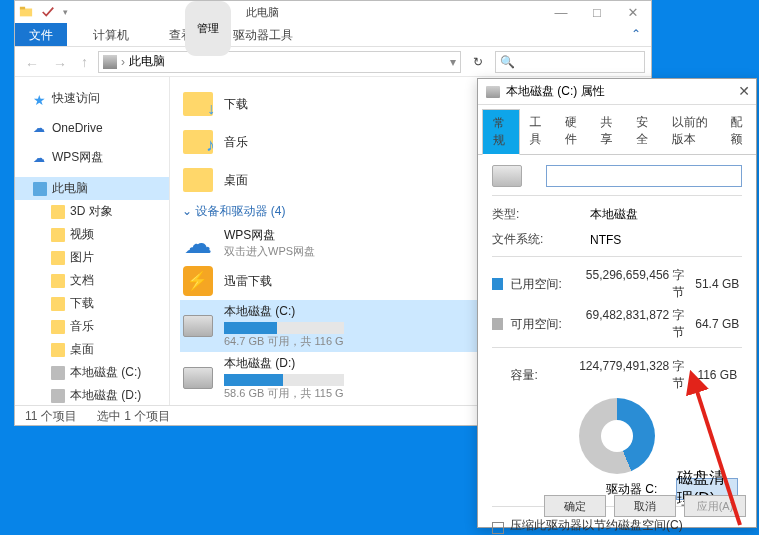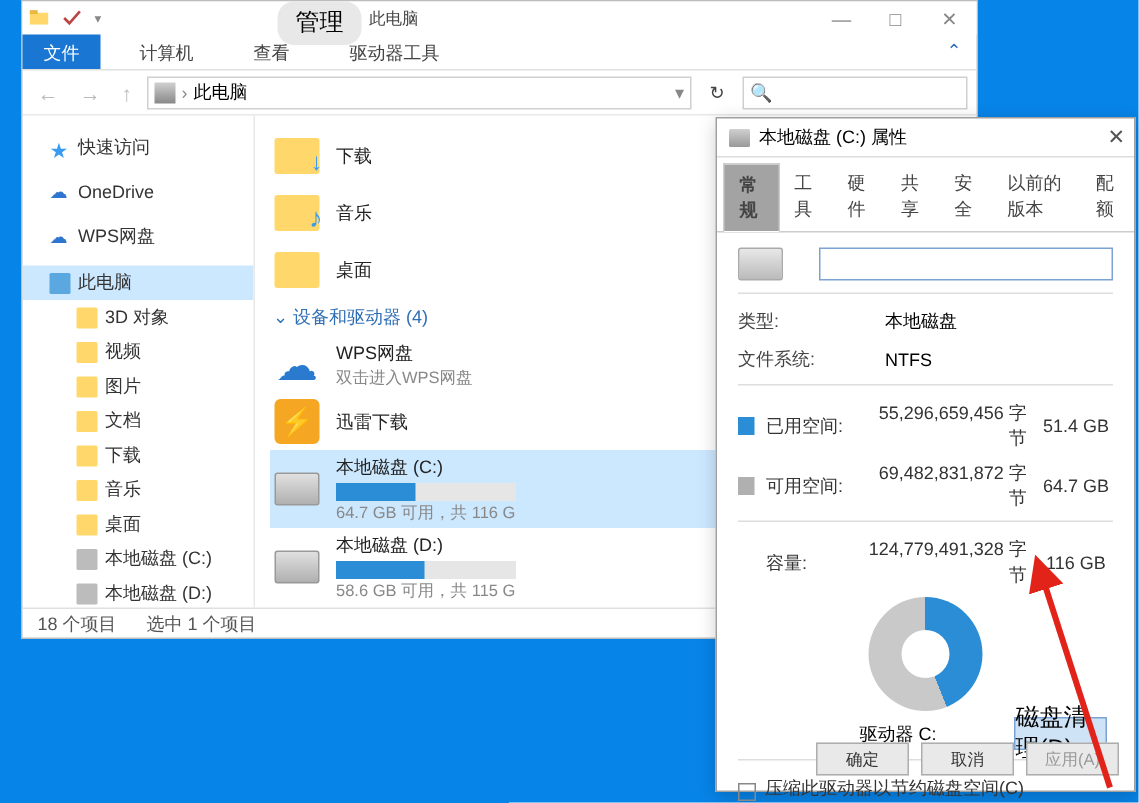--- a/index.html
+++ b/index.html
@@ -3,21 +3,21 @@
 <meta charset="utf-8">
 <style>
 * { margin: 0; padding: 0; box-sizing: border-box; font-family: "Microsoft YaHei", sans-serif; font-size: 12px; }
 body { background: #0784e8; width: 759px; height: 535px; position: relative; overflow: hidden; }
 
 
 .explorer { position: absolute; left: 14px; top: 0; width: 638px; height: 426px; background: #fff; border: 1px solid #bcbcbc; }
 .exp-titlebar { height: 22px; display: flex; align-items: center; padding: 0 4px; background: #fff; }
 .exp-titlebar .qat { display: flex; align-items: center; gap: 8px; }
 .qat-icon { width: 14px; height: 14px; }
-.exp-titlebar .mtab { position: absolute; left: 170px; top: 0; background: #e8e8e8; padding: 4px 12px; font-size: 16px; border-radius: 11px; }
+.exp-titlebar .mtab { position: absolute; left: 170px; top: 0; background: #e8e8e8; padding: 20px 12px; font-size: 11px; border-radius: 11px; }
 .exp-titlebar .title-txt { position: absolute; left: 231px; top: 4px; color: #444; font-size: 11px; }
 .exp-wincontrols { position: absolute; right: 0; top: 0; display: flex; }
 .exp-wincontrols div { width: 36px; height: 22px; display: flex; align-items: center; justify-content: center; color: #888; font-size: 13px; }
 
 .exp-ribtabs { height: 24px; display: flex; border-bottom: 1px solid #e0e0e0; gap: 12px; }
 .rtab { padding: 4px 14px; font-size: 12px; color: #444; }
 .rtab.file { background: #1976d2; color: #fff; }
 
 .exp-addr { height: 30px; display: flex; align-items: center; padding: 0 6px; gap: 6px; border-bottom: 1px solid #e8e8e8; }
 .nav-ar { color: #bbb; font-size: 14px; padding: 0 4px; }
@@ -58,21 +58,21 @@
 
 .exp-status { height: 22px; border-top:1px solid #e0e0e0; display:flex; align-items:center; padding:0 10px; gap:20px; color:#555; font-size:11px; }
 
 
 .props { position:absolute; right:2px; top:78px; width:280px; height:450px; background:#fff; border:1px solid #a0a0a0; box-shadow:0 3px 12px rgba(0,0,0,.2); }
 .props-title { height:26px; display:flex; align-items:center; padding:0 8px; gap:6px; border-bottom:1px solid #ddd; }
 .props-title .dic { width:14px;height:12px;background:linear-gradient(#d0d0d0,#999);border-radius:1px; }
 .props-close { position:absolute; right:6px; top:4px; color:#555; font-size:14px; }
 .props-tabs { display:flex; border-bottom:1px solid #ccc; padding-left:4px; margin-top:4px; }
 .ptab { padding:5px 10px; font-size:12px; color:#444; }
-.ptab.active { border:1px solid #ccc; border-bottom:1px solid #fff; margin-bottom:-1px; background:#a3a3a3;font-weight:bold; }
+.ptab.active { border:1px solid #ccc; border-bottom:1px solid #fff; margin-bottom:-1px; background:#0ea5e9; }
 .props-body { padding:10px 14px; }
 .prow { display:flex; align-items:center; gap:24px; margin-bottom:8px; }
 .prow .lbl { width:74px; color:#444; }
 .name-input { width:200px; height:22px; border:1px solid #7aa3d4; background:#fff; }
 .drvic { width:30px;height:22px;background:linear-gradient(#e8e8e8,#bbb);border-radius:2px;border:1px solid #aaa; }
 .phr { height:1px; background:#ddd; margin:6px 0 10px 0; }
 .srow { display:flex; align-items:center; gap:8px; font-size:12px; color:#333; margin-bottom:6px; }
 .sq { width:12px;height:12px; }
 .sq.used { background:#2a8dd5; }
 .sq.free { background:#b0b0b0; }
@@ -269,21 +269,21 @@
           <div class="drive-bar">
               <div class="fill" style="width:49%"></div>
             </div>
           <div class="line2">58.6 GB 可用，共 115 G</div>
         </div>
       </div>
     </div>
   </div>
 
   <div class="exp-status">
-    <span>18 个项目</span>
+    <span>11 个项目</span>
     <span>选中 1 个项目</span>
   </div>
 </div>
 
 <div class="props">
   <div class="props-title">
     <div class="dic"></div>
     <span>本地磁盘 (C:) 属性</span>
     <span class="props-close">✕</span>
   </div>
@@ -326,21 +326,21 @@
     <div class="phr"></div>
     <div class="srow">
         <span style="width:12px"></span>
         <span class="c1">容量:</span>
         <span class="c2">124,779,491,328 字节</span>
         <span class="c3">116 GB</span>
       </div>
 
     <div class="donut"></div>
     <div class="donut-line">
-      <span style="margin-left:63px;">驱动器 C:</span>
+      <span style="margin-left:96px;">驱动器 C:</span>
       <div class="clean-btn sel">磁盘清理(D)</div>
     </div>
     <div class="phr"></div>
     <div class="chk-row">
         <span class="chk"></span>
         <span>压缩此驱动器以节约磁盘空间(C)</span>
       </div>
     <div class="chk-row">
         <span class="chk">✓</span>
         <span>除了文件属性外，还允许索引此驱动器上文件的内容(I)</span>

